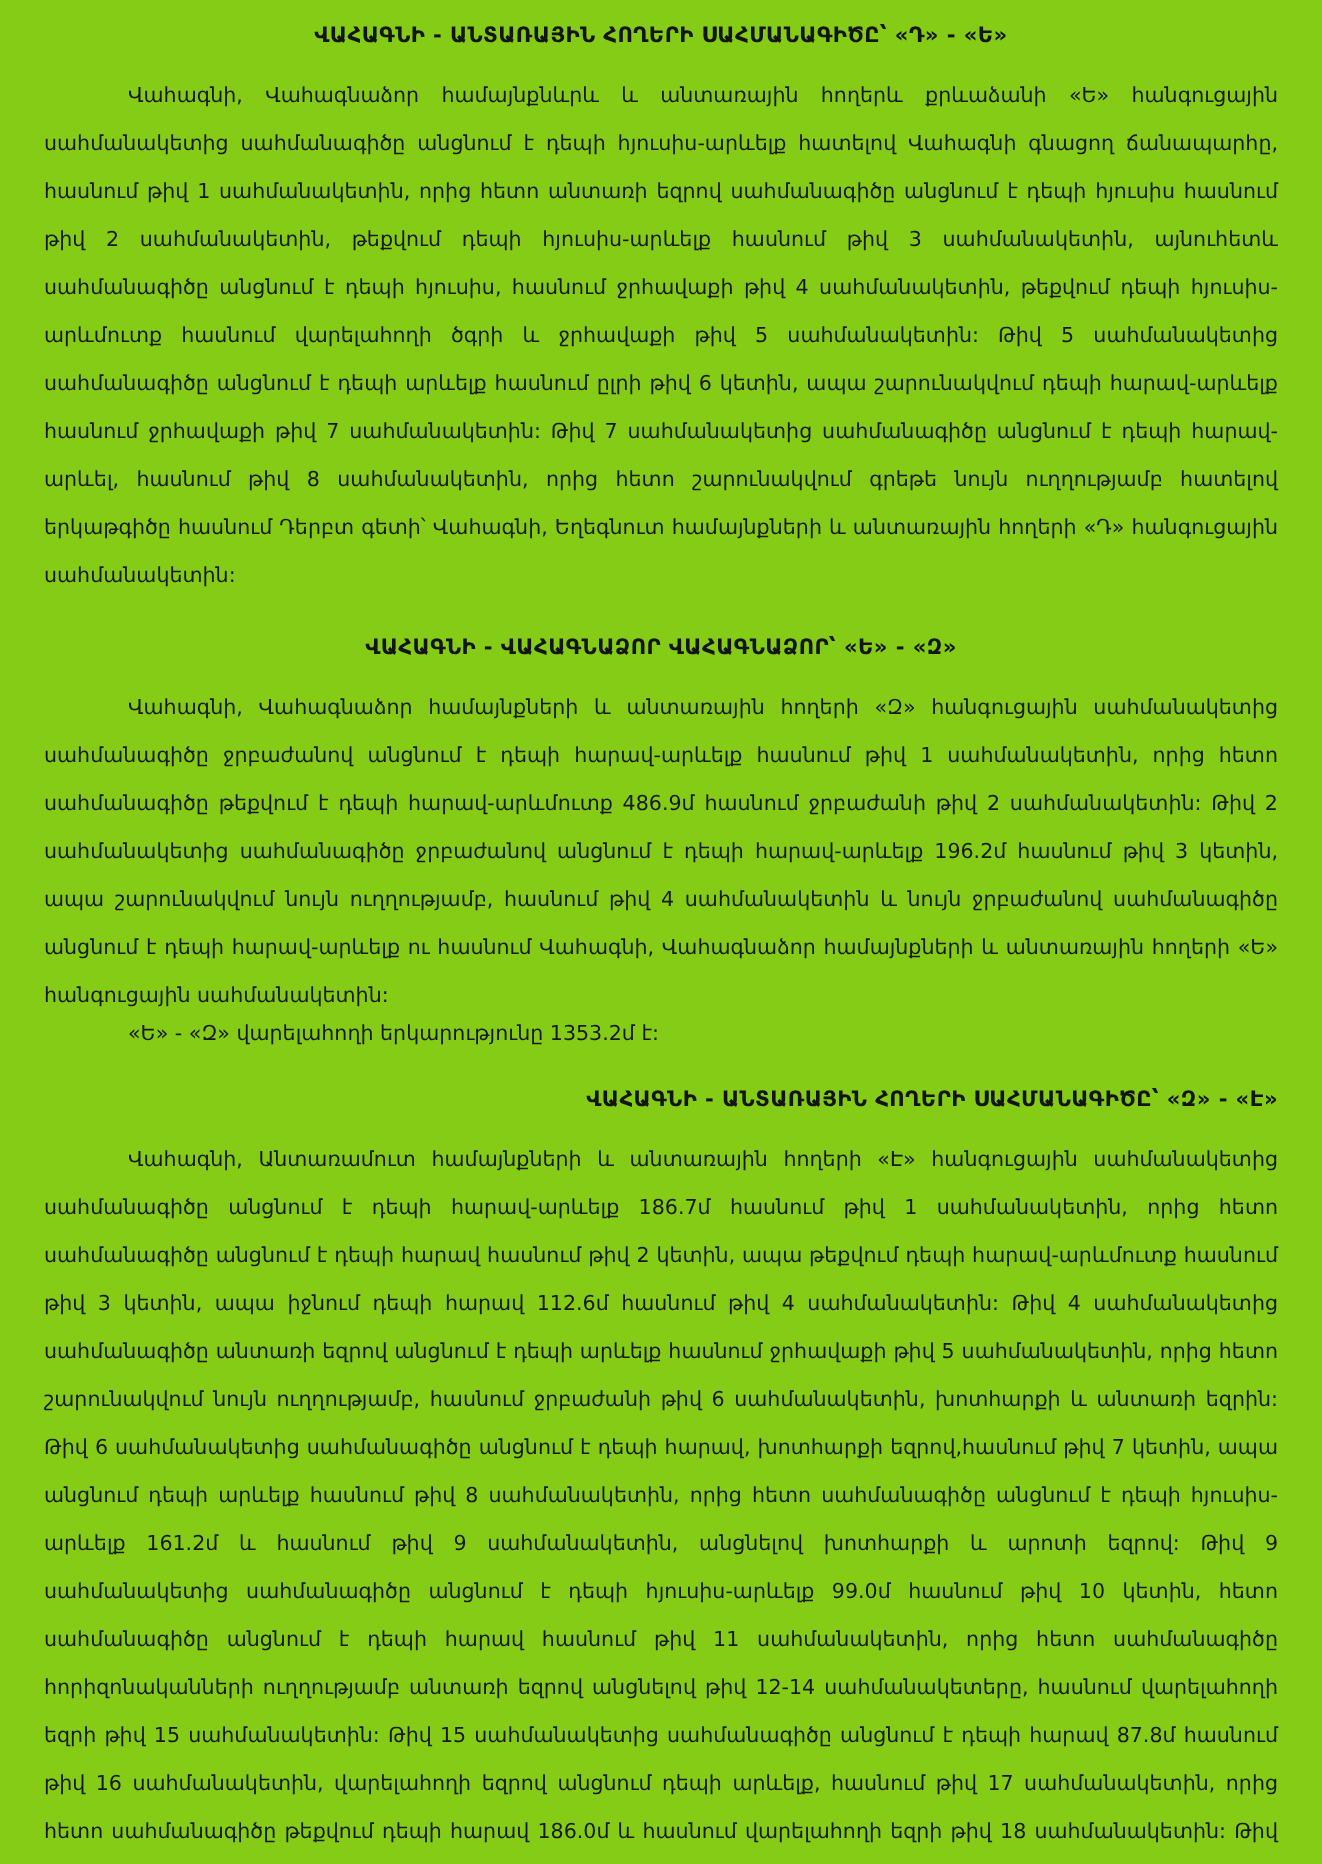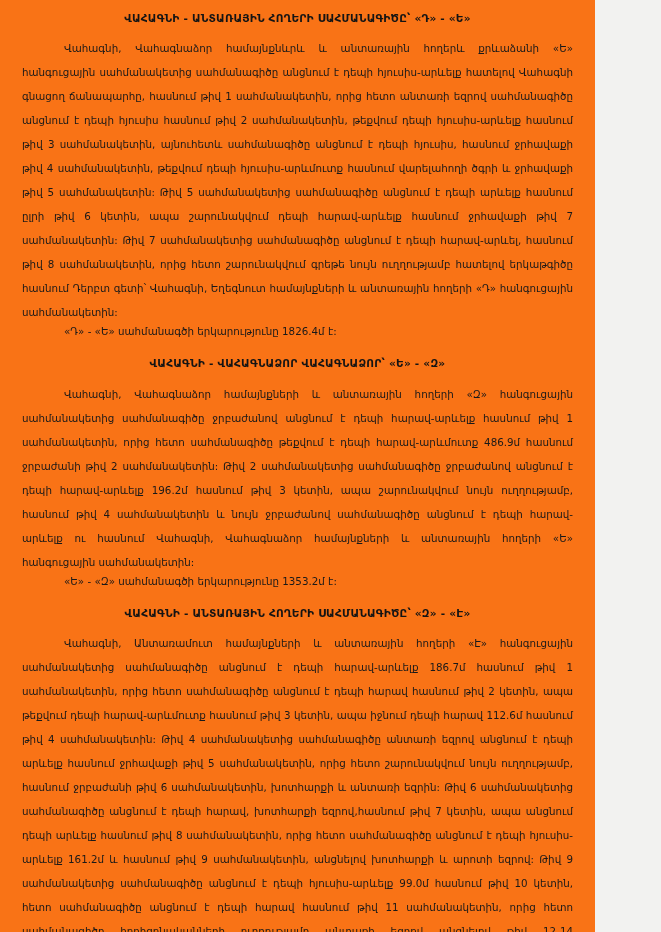--- a/index.html
+++ b/index.html
@@ -2,42 +2,42 @@
 <html><head>
 <meta charset="utf-8">
 <style>
   html, body {
     margin: 0;
     padding: 0;
     background: #f2f2f0;
   }
   .page {
     position: relative;
-    width: 595px;
+    width: 661px;
     height: 932px;
-    background: #f97316;
+    background: #84cc16;
     box-sizing: border-box;
     padding: 10px 22px 0 22px;
     font-family: "DejaVu Sans", "Liberation Sans", sans-serif;
     color: #1a1a1a;
     overflow: hidden;
   }
   .doc-heading {
     text-align: center;
     font-size: 10.6px;
     font-weight: 700;
     letter-spacing: 0.2px;
     line-height: 1.25;
     margin: 0;
     padding: 0;
     color: #141414;
   }
   .heading-1 { margin-top: 2px; }
   .heading-2 { margin-top: 18px; }
-  .heading-3 { margin-top: 18px; }
+  .heading-3 { margin-top: 18px; text-align: right; }
 
   .para {
     text-align: justify;
     text-justify: inter-word;
     font-size: 10.3px;
     line-height: 24px;
     margin: 0;
     color: #191919;
     hyphens: none;
   }
@@ -57,28 +57,27 @@
 </style>
 </head>
 <body>
 
 <div class="page">
 
   <div class="section">
     <h1 class="doc-heading heading-1">ՎԱՀԱԳՆԻ - ԱՆՏԱՌԱՅԻՆ ՀՈՂԵՐԻ ՍԱՀՄԱՆԱԳԻԾԸ՝ «Դ» - «Ե»</h1>
     <div class="gap-md"></div>
     <p class="para indent">Վահագնի, Վահագնաձոր համայնքնևրև և անտառային հողերև քրևաձանի «Ե» հանգուցային սահմանակետից սահմանագիծը անցնում է դեպի հյուսիս-արևելք հատելով Վահագնի գնացող ճանապարհը, հասնում թիվ 1 սահմանակետին, որից հետո անտառի եզրով սահմանագիծը անցնում է դեպի հյուսիս հասնում թիվ 2 սահմանակետին, թեքվում դեպի հյուսիս-արևելք հասնում թիվ 3 սահմանակետին, այնուհետև սահմանագիծը անցնում է դեպի հյուսիս, հասնում ջրհավաքի թիվ 4 սահմանակետին, թեքվում դեպի հյուսիս-արևմուտք հասնում վարելահողի ծգրի և ջրհավաքի թիվ 5 սահմանակետին: Թիվ 5 սահմանակետից սահմանագիծը անցնում է դեպի արևելք հասնում ըլրի թիվ 6 կետին, ապա շարունակվում դեպի հարավ-արևելք հասնում ջրհավաքի թիվ 7 սահմանակետին: Թիվ 7 սահմանակետից սահմանագիծը անցնում է դեպի հարավ-արևել, հասնում թիվ 8 սահմանակետին, որից հետո շարունակվում գրեթե նույն ուղղությամբ հատելով երկաթգիծը հասնում Դերբտ գետի՝ Վահագնի, Եղեգնուտ համայնքների և անտառային հողերի «Դ» հանգուցային սահմանակետին:</p>
-    <p class="length-line">«Դ» - «Ե» սահմանագծի երկարությունը 1826.4մ է:</p>
   </div>
 
   <div class="section">
     <h1 class="doc-heading heading-2">ՎԱՀԱԳՆԻ - ՎԱՀԱԳՆԱՁՈՐ ՎԱՀԱԳՆԱՁՈՐ՝ «Ե» - «Զ»</h1>
     <div class="gap-md"></div>
     <p class="para indent">Վահագնի, Վահագնաձոր համայնքների և անտառային հողերի «Զ» հանգուցային սահմանակետից սահմանագիծը ջրբաժանով անցնում է դեպի հարավ-արևելք հասնում թիվ 1 սահմանակետին, որից հետո սահմանագիծը թեքվում է դեպի հարավ-արևմուտք 486.9մ հասնում ջրբաժանի թիվ 2 սահմանակետին: Թիվ 2 սահմանակետից սահմանագիծը ջրբաժանով անցնում է դեպի հարավ-արևելք 196.2մ հասնում թիվ 3 կետին, ապա շարունակվում նույն ուղղությամբ, հասնում թիվ 4 սահմանակետին և նույն ջրբաժանով սահմանագիծը անցնում է դեպի հարավ-արևելք ու հասնում Վահագնի, Վահագնաձոր համայնքների և անտառային հողերի «Ե» հանգուցային սահմանակետին:</p>
-    <p class="length-line">«Ե» - «Զ» սահմանագծի երկարությունը 1353.2մ է:</p>
+    <p class="length-line">«Ե» - «Զ» վարելահողի երկարությունը 1353.2մ է:</p>
   </div>
 
   <div class="section">
     <h1 class="doc-heading heading-3">ՎԱՀԱԳՆԻ - ԱՆՏԱՌԱՅԻՆ ՀՈՂԵՐԻ ՍԱՀՄԱՆԱԳԻԾԸ՝ «Զ» - «Է»</h1>
     <div class="gap-md"></div>
     <p class="para indent">Վահագնի, Անտառամուտ համայնքների և անտառային հողերի «Է» հանգուցային սահմանակետից սահմանագիծը անցնում է դեպի հարավ-արևելք 186.7մ հասնում թիվ 1 սահմանակետին, որից հետո սահմանագիծը անցնում է դեպի հարավ հասնում թիվ 2 կետին, ապա թեքվում դեպի հարավ-արևմուտք հասնում թիվ 3 կետին, ապա իջնում դեպի հարավ 112.6մ հասնում թիվ 4 սահմանակետին: Թիվ 4 սահմանակետից սահմանագիծը անտառի եզրով անցնում է դեպի արևելք հասնում ջրհավաքի թիվ 5 սահմանակետին, որից հետո շարունակվում նույն ուղղությամբ, հասնում ջրբաժանի թիվ 6 սահմանակետին, խոտհարքի և անտառի եզրին: Թիվ 6 սահմանակետից սահմանագիծը անցնում է դեպի հարավ, խոտհարքի եզրով,հասնում թիվ 7 կետին, ապա անցնում դեպի արևելք հասնում թիվ 8 սահմանակետին, որից հետո սահմանագիծը անցնում է դեպի հյուսիս-արևելք 161.2մ և հասնում թիվ 9 սահմանակետին, անցնելով խոտհարքի և արոտի եզրով: Թիվ 9 սահմանակետից սահմանագիծը անցնում է դեպի հյուսիս-արևելք 99.0մ հասնում թիվ 10 կետին, հետո սահմանագիծը անցնում է դեպի հարավ հասնում թիվ 11 սահմանակետին, որից հետո սահմանագիծը հորիզոնականների ուղղությամբ անտառի եզրով անցնելով թիվ 12-14 սահմանակետերը, հասնում վարելահողի եզրի թիվ 15 սահմանակետին: Թիվ 15 սահմանակետից սահմանագիծը անցնում է դեպի հարավ 87.8մ հասնում թիվ 16 սահմանակետին, վարելահողի եզրով անցնում դեպի արևելք, հասնում թիվ 17 սահմանակետին, որից հետո սահմանագիծը թեքվում դեպի հարավ 186.0մ և հասնում վարելահողի եզրի թիվ 18 սահմանակետին: Թիվ 18 սահմանակետից սահմանագիծը անցնում է դեպի հարավ-արևելք վարելահողի եզրով հասնում թիվ 19 կետին, ապա թեքվում դեպի հյուսիս-արևելք 173.9մ հասնում թիվ 20 սահմանակետին, որից հետո սահմանագիծը անցնում է դեպի հարավ-արևելք հատում ճանապարհը, հասնում թիվ 21 սահմանակետին: Թիվ 21 սահմանակետից սահմանագիծը անցնում է</p>
   </div>
 
 </div>
 

